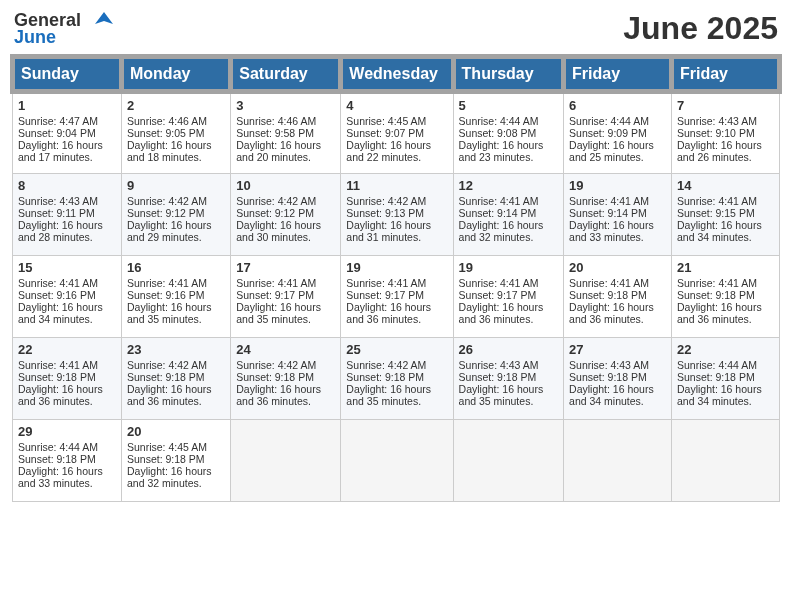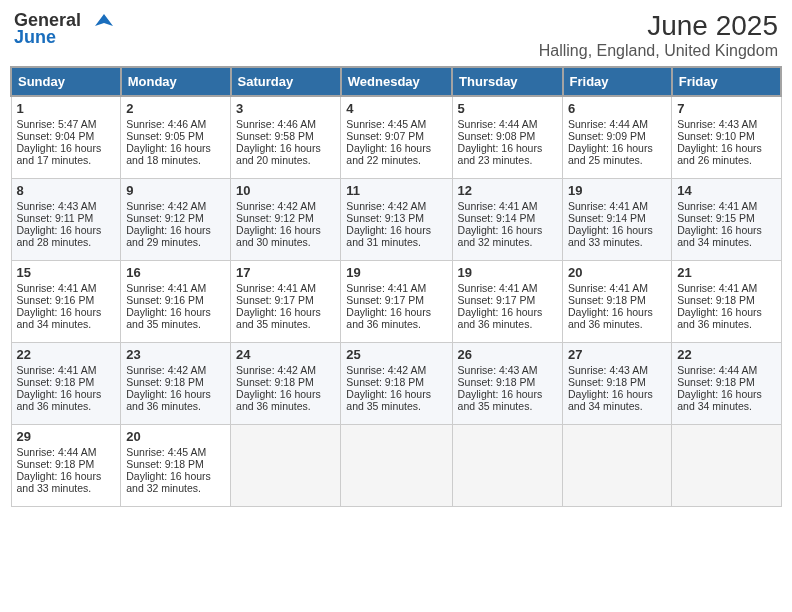--- a/index.html
+++ b/index.html
@@ -19,41 +19,41 @@
     }
     .logo {
       display: flex;
       flex-direction: column;
       align-items: flex-start;
     }
     .title-block {
       text-align: right;
     }
     .month-title {
-      font-size: 28px;
-      font-weight: normal;
+      font-size: 32px;
+      font-weight: bold;
       color: #333;
     }
     .location-title {
       font-size: 16px;
       color: #555;
     }
     .calendar {
       width: 100%;
       border-collapse: collapse;
       border: 1px solid #ccc;
     }
     .calendar th {
       background-color: #2e6da4;
       color: #fff;
       text-align: left;
       padding: 6px 6px;
-      font-size: 13px;
+      font-size: 16px;
       font-weight: bold;
-      border: 2px solid #a3a3a3;
+      border: 5px solid #a3a3a3;
     }
     .calendar td {
       vertical-align: top;
       padding: 4px 5px;
       font-size: 10.5px;
       color: #333;
       border: 1px solid #ccc;
       width: 113px;
       min-height: 80px;
       background: #fff;
@@ -69,51 +69,50 @@
     }
     .week-row td {
       height: 82px;
     }
   </style>
 </head>
 <body>
 
 <div class="header">
   <div class="logo">
-    <div style="display:flex;align-items:center;gap:12px;">
+    <div style="display:flex;align-items:flex-start;gap:12px;">
       <span style="font-size:18px;font-weight:bold;color:#333;">General</span>
       <svg width="18" height="18" viewBox="0 0 18 18" style="margin-left:2px;">
         <polygon points="9,2 18,14 9,11 0,14" fill="#1a6ebd"></polygon>
       </svg>
     </div>
     <span style="font-size:18px;font-weight:bold;color:#1a6ebd;margin-top:-4px;">June</span>
   </div>
   <div class="title-block">
     <div class="month-title">June 2025</div>
-    <div class="location-title">Halling, England, United Kingdom</div>
   </div>
 </div>
 
 <table class="calendar">
   <thead>
     <tr>
       <th>Sunday</th>
       <th>Monday</th>
       <th>Saturday</th>
       <th>Wednesday</th>
       <th>Thursday</th>
       <th>Friday</th>
       <th>Friday</th>
     </tr>
   </thead>
   <tbody id="calendar-body">
   <tr class="week-row">
         <td>
         <span class="day-number">1</span>
-        <span>Sunrise: 5:47 AM</span><br>
+        <span>Sunrise: 4:47 AM</span><br>
         <span>Sunset: 9:04 PM</span><br>
         <span>Daylight: 16 hours and 17 minutes.</span>
       </td>
         <td>
         <span class="day-number">2</span>
         <span>Sunrise: 4:46 AM</span><br>
         <span>Sunset: 9:05 PM</span><br>
         <span>Daylight: 16 hours and 18 minutes.</span>
       </td>
         <td>

